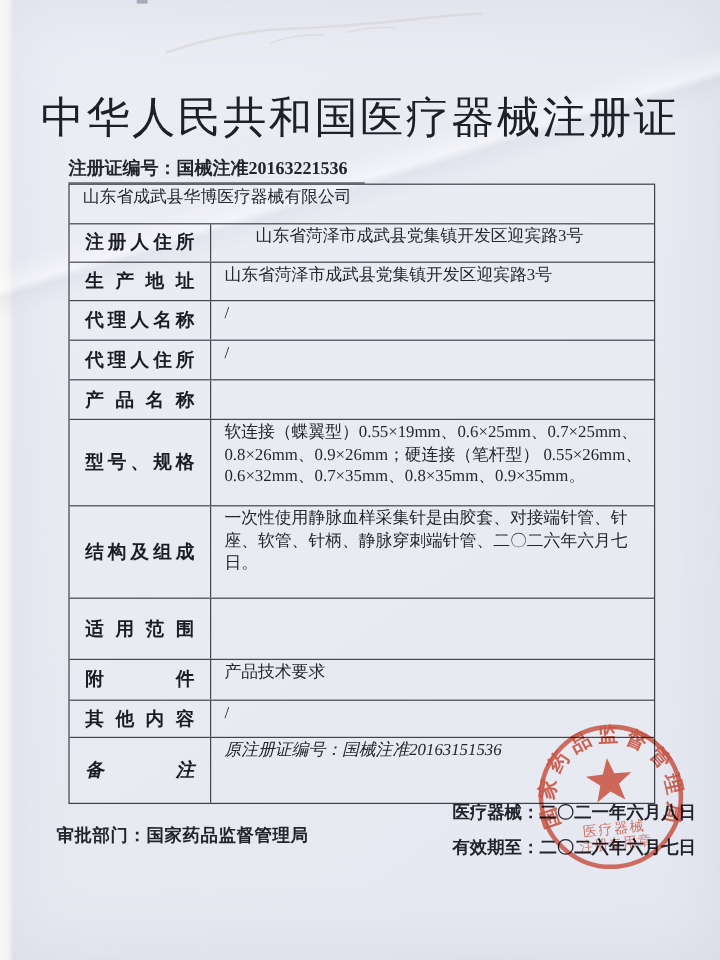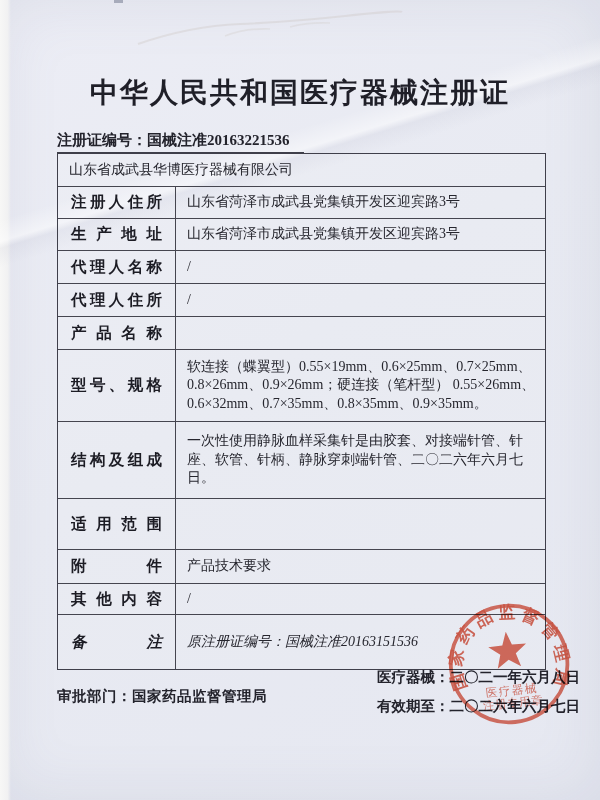--- a/index.html
+++ b/index.html
@@ -19,21 +19,21 @@
   }
   .crease{
     position:absolute;left:-80px;top:120px;width:820px;height:46px;
     transform:rotate(-17deg);
     background:linear-gradient(180deg,rgba(255,255,255,0) 0%,rgba(255,255,255,.45) 45%,rgba(160,162,185,.10) 60%,rgba(255,255,255,0) 100%);
     pointer-events:none;
   }
   .smudge{position:absolute;left:130px;top:2px;opacity:.6;}
   .title{
     position:absolute;left:0;top:74px;width:600px;
-    text-align:center;font-size:28px;font-weight:bold;
+    text-align:center;font-size:36px;font-weight:normal;
     letter-spacing:2px;color:#1f1f28;
   }
   .regline{
     position:absolute;left:57px;top:131px;
     font-size:15px;font-weight:bold;color:#23232c;
     border-bottom:1.5px solid #3f3f4a;padding:0 14px 2px 0;
   }
   .table{
     position:absolute;left:57px;top:153px;width:489px;
     border:1.4px solid #3f3f4a;box-sizing:border-box;
@@ -43,25 +43,25 @@
   .trow:first-child{border-top:none;}
   .tlabel{
     width:118px;min-width:118px;box-sizing:border-box;
     border-right:1px solid #45454f;
     padding:0 13px;display:flex;flex-direction:column;justify-content:center;
     font-size:15.5px;font-weight:bold;color:#1c1c24;
   }
   .tlabel .jt{display:block;width:100%;text-align:justify;text-align-last:justify;}
   .tvalue{
     flex:1;box-sizing:border-box;padding:2px 6px 2px 11px;
-    display:flex;flex-direction:column;justify-content:center;
+    display:flex;flex-direction:column;justify-content:flex-start;
     font-size:14px;line-height:18.5px;color:#26262e;
   }
   .footer-left{
-    position:absolute;left:57px;top:687px;
+    position:absolute;left:47px;top:687px;
     font-size:14.5px;font-weight:600;color:#23232c;letter-spacing:.5px;
   }
   .footer-right{
     position:absolute;left:377px;top:668px;width:185px;
     font-size:14.5px;font-weight:600;color:#23232c;
   }
   .footer-right .line{margin-bottom:10px;white-space:nowrap;}
   .stamp{
     position:absolute;left:446px;top:600px;width:126px;height:126px;
     mix-blend-mode:multiply;opacity:.92;transform:rotate(-6deg);
@@ -85,21 +85,21 @@
   <div class="title">中华人民共和国医疗器械注册证</div>
 
   <div class="regline"><span>注册证编号：</span><span>国械注准20163221536</span></div>
 
   <div class="table">
       <div class="trow" style="height: 32px;">
         <div class="tvalue">
           <span>山东省成武县华博医疗器械有限公司</span>
         </div>
       </div>
-      <div class="trow" style="height: 32px;">
+      <div class="trow" style="height: 32px; gap: 26px;">
         <div class="tlabel">
           <span class="jt">注册人住所</span>
         </div>
         <div class="tvalue">
           <span>山东省菏泽市成武县党集镇开发区迎宾路3号</span>
         </div>
       </div>
       <div class="trow" style="height: 32px;">
         <div class="tlabel">
           <span class="jt">生产地址</span>

